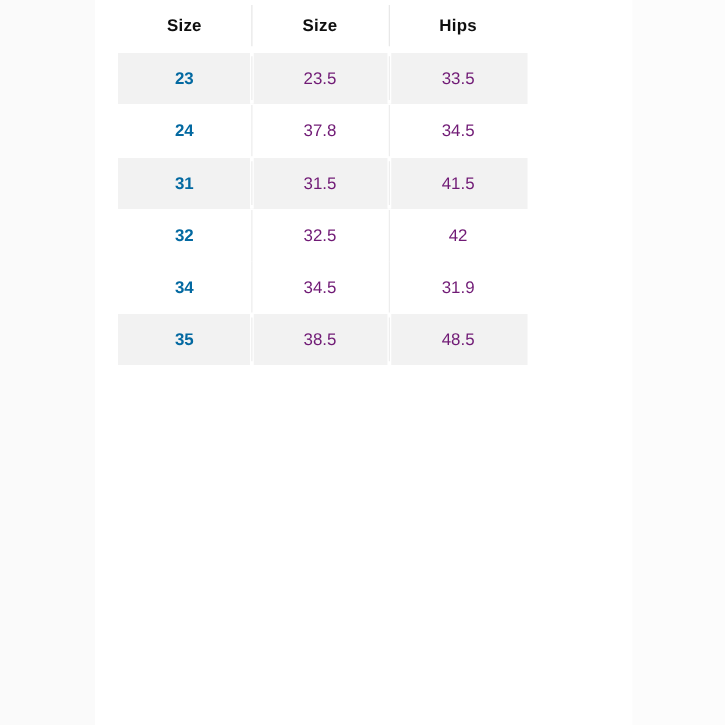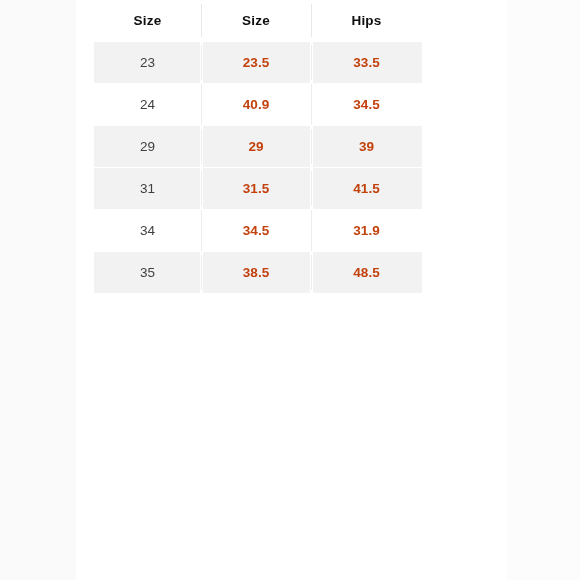--- a/index.html
+++ b/index.html
@@ -93,26 +93,26 @@
   tbody td {
     height: 41px;
     padding: 0;
     text-align: center;
     vertical-align: middle;
     font-size: 13.5px;
     position: relative;
     background: #ffffff;
   }
   tbody td.col-size {
+    font-weight: bold;
+    color: #0369a1;
+  }
+  tbody td.col-num {
     font-weight: normal;
-    color: #404040;
-  }
-  tbody td.col-num {
-    font-weight: bold;
-    color: #c2410c;
+    color: #701a75;
   }
   tbody tr.shaded td {
     background: #f2f2f2;
   }
   
   tbody td.div-l::before {
     content: "";
     position: absolute;
     left: -1px;
     top: 0;
@@ -174,41 +174,41 @@
       <tbody>
 
         <tr class="shaded">
           <td class="col-size">23</td>
           <td class="col-num div-l">23.5</td>
           <td class="col-num div-l">33.5</td>
         </tr>
 
         <tr>
           <td class="col-size">24</td>
-          <td class="col-num div-l">40.9</td>
+          <td class="col-num div-l">37.8</td>
           <td class="col-num div-l">34.5</td>
         </tr>
 
 
 
 
 
-        <tr class="shaded">
-          <td class="col-size">29</td>
-          <td class="col-num div-l">29</td>
-          <td class="col-num div-l">39</td>
-        </tr>
 
 
         <tr class="shaded">
           <td class="col-size">31</td>
           <td class="col-num div-l">31.5</td>
           <td class="col-num div-l">41.5</td>
         </tr>
 
+        <tr>
+          <td class="col-size">32</td>
+          <td class="col-num div-l">32.5</td>
+          <td class="col-num div-l">42</td>
+        </tr>
 
 
         <tr>
           <td class="col-size">34</td>
           <td class="col-num div-l">34.5</td>
           <td class="col-num div-l">31.9</td>
         </tr>
 
         <tr class="shaded">
           <td class="col-size">35</td>

